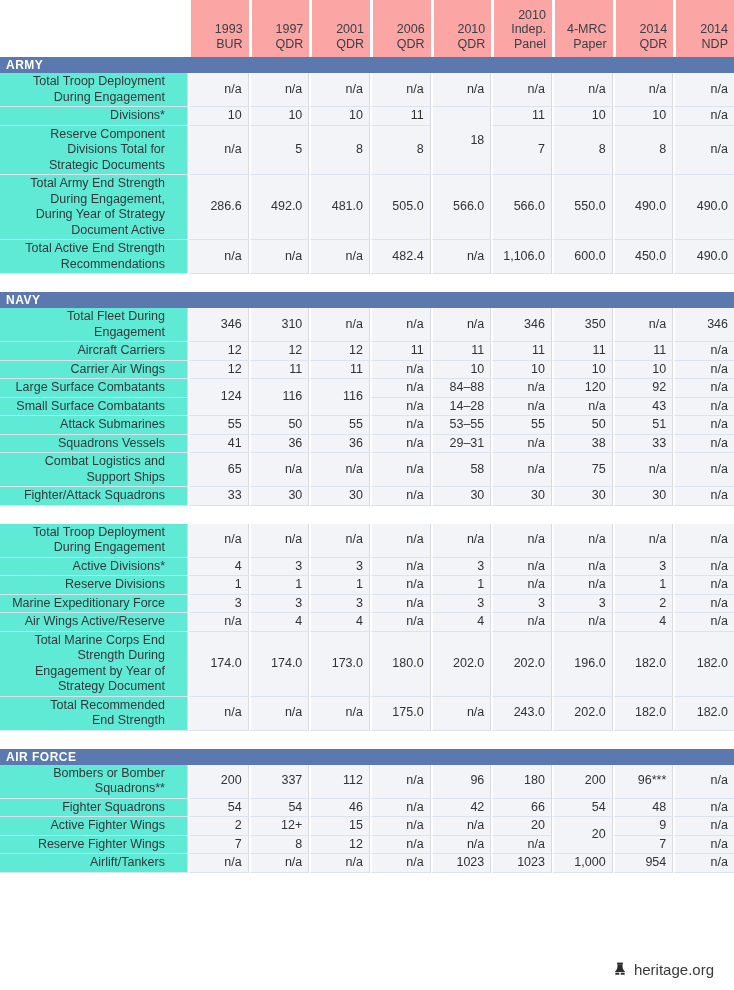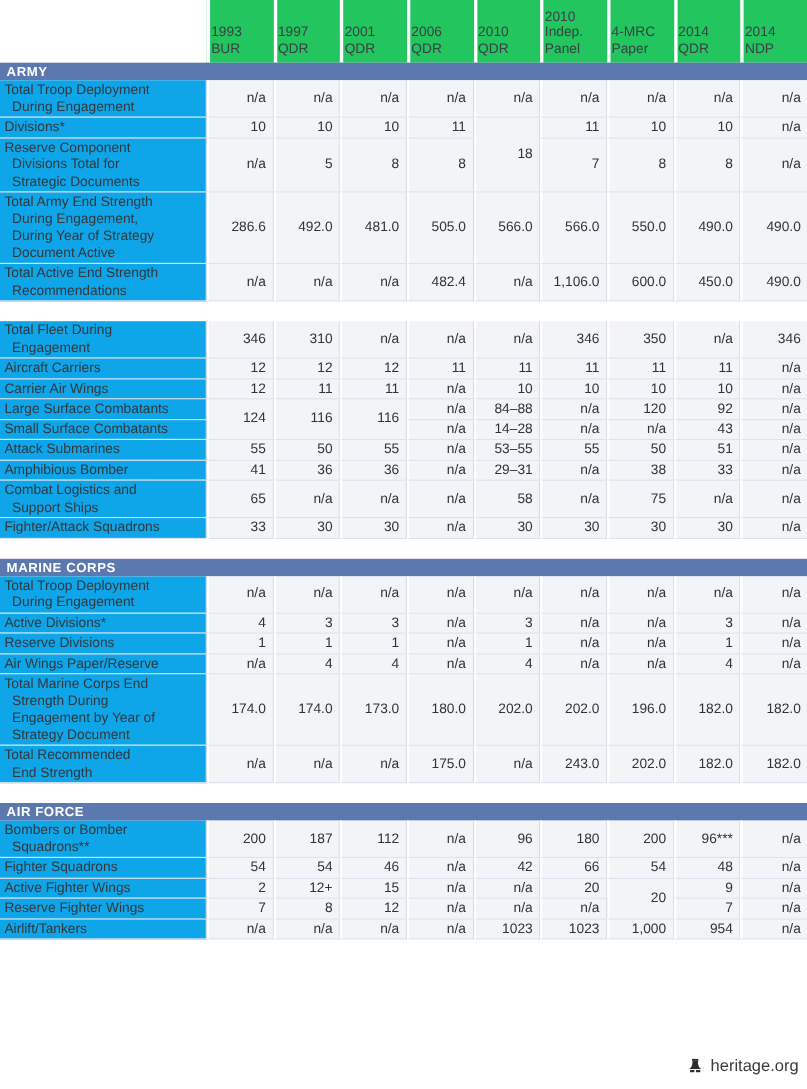--- a/index.html
+++ b/index.html
@@ -4,43 +4,43 @@
 <style>
   html,body { margin:0; padding:0; background:#ffffff; }
   body { width:734px; font-family:"Liberation Sans", sans-serif; color:#383d43; }
   .page { position:relative; width:734px; height:990px; overflow:hidden; background:#ffffff; }
 
   table.grid { border-collapse:separate; border-spacing:0; table-layout:fixed; width:734px; }
   table.grid col.col-label { width:188px; }
 
   
   th.colh {
-    background:#22c55e;
+    background:#fca5a5;
     height:57px; box-sizing:border-box;
-    vertical-align:bottom; text-align:left;
+    vertical-align:bottom; text-align:right;
     font-weight:normal; font-size:12.5px; line-height:14.5px;
     color:#3b4046; white-space:pre-wrap;
     padding:3px 6px 6px 1px;
     border-left:3px solid #ffffff;
   }
   th.corner { background:#ffffff; border:0; }
 
   
   .bar {
     height:16px; line-height:16px;
     background:#5b79ae; color:#ffffff;
     font-size:12px; font-weight:bold; letter-spacing:0.5px;
     padding-left:6px;
   }
   .section { margin-top:18px;border-radius:10px; }
   .section:first-child { margin-top:0; }
 
   
   th.label {
-    background:#0ea5e9; text-align:left; vertical-align:middle;
+    background:#5eead4; text-align:right; vertical-align:middle;
     font-weight:normal; font-size:12.5px; line-height:15.5px;
     color:#33383d; white-space:pre-wrap;
     padding:1px 22px 1px 4px;
     border-right:1px solid #d6dbe3;
   }
 
   
   td.val {
     background:#f2f4f8; text-align:right; vertical-align:middle;
     font-size:12.5px; line-height:15.5px; color:#2f3338;
@@ -48,21 +48,21 @@
     border-left:2px solid #ffffff;
     border-right:1px solid #d6dbe3;
   }
   td.val:last-child { border-right:0; }
 
   
   tr + tr th.label, tr + tr td.val { border-top:1px solid #dbe3ef; }
   tbody tr:last-child th.label, tbody tr:last-child td.val { border-bottom:1px solid #dbe3ef; }
 
   .footer {
-    position:absolute; top:961px; right:8px;
+    position:absolute; top:961px; right:20px;
     display:flex; align-items:center; gap:6px;
     font-size:15px; color:#3a3a3a;
   }
   .footer svg { display:block; }
 </style>
 </head>
 <body>
 
 <div class="page">
 
@@ -185,20 +185,21 @@
               <td class="val">n/a</td>
               <td class="val">1,106.0</td>
               <td class="val">600.0</td>
               <td class="val">450.0</td>
               <td class="val">490.0</td>
             </tr>
           </tbody>
         </table>
       </div>
       <div class="section">
+        <div class="bar">NAVY</div>
         <table class="grid">
           <colgroup>
             <col class="col-label">
             <col>
             <col>
             <col>
             <col>
             <col>
             <col>
             <col>
@@ -270,21 +271,21 @@
               <td class="val">50</td>
               <td class="val">55</td>
               <td class="val">n/a</td>
               <td class="val">53–55</td>
               <td class="val">55</td>
               <td class="val">50</td>
               <td class="val">51</td>
               <td class="val">n/a</td>
             </tr>
             <tr>
-              <th class="label">Amphibious Bomber</th>
+              <th class="label">Squadrons Vessels</th>
               <td class="val">41</td>
               <td class="val">36</td>
               <td class="val">36</td>
               <td class="val">n/a</td>
               <td class="val">29–31</td>
               <td class="val">n/a</td>
               <td class="val">38</td>
               <td class="val">33</td>
               <td class="val">n/a</td>
             </tr>
@@ -310,21 +311,20 @@
               <td class="val">30</td>
               <td class="val">30</td>
               <td class="val">30</td>
               <td class="val">30</td>
               <td class="val">n/a</td>
             </tr>
           </tbody>
         </table>
       </div>
       <div class="section">
-        <div class="bar">MARINE CORPS</div>
         <table class="grid">
           <colgroup>
             <col class="col-label">
             <col>
             <col>
             <col>
             <col>
             <col>
             <col>
             <col>
@@ -363,21 +363,33 @@
               <td class="val">1</td>
               <td class="val">1</td>
               <td class="val">n/a</td>
               <td class="val">1</td>
               <td class="val">n/a</td>
               <td class="val">n/a</td>
               <td class="val">1</td>
               <td class="val">n/a</td>
             </tr>
             <tr>
-              <th class="label">Air Wings Paper/Reserve</th>
+              <th class="label">Marine Expeditionary Force</th>
+              <td class="val">3</td>
+              <td class="val">3</td>
+              <td class="val">3</td>
+              <td class="val">n/a</td>
+              <td class="val">3</td>
+              <td class="val">3</td>
+              <td class="val">3</td>
+              <td class="val">2</td>
+              <td class="val">n/a</td>
+            </tr>
+            <tr>
+              <th class="label">Air Wings Active/Reserve</th>
               <td class="val">n/a</td>
               <td class="val">4</td>
               <td class="val">4</td>
               <td class="val">n/a</td>
               <td class="val">4</td>
               <td class="val">n/a</td>
               <td class="val">n/a</td>
               <td class="val">4</td>
               <td class="val">n/a</td>
             </tr>
@@ -425,21 +437,21 @@
             <col>
             <col>
             <col>
             <col>
           </colgroup>
           <tbody>
             <tr>
               <th class="label">Bombers or Bomber
   Squadrons**</th>
               <td class="val">200</td>
-              <td class="val">187</td>
+              <td class="val">337</td>
               <td class="val">112</td>
               <td class="val">n/a</td>
               <td class="val">96</td>
               <td class="val">180</td>
               <td class="val">200</td>
               <td class="val">96***</td>
               <td class="val">n/a</td>
             </tr>
             <tr>
               <th class="label">Fighter Squadrons</th>

